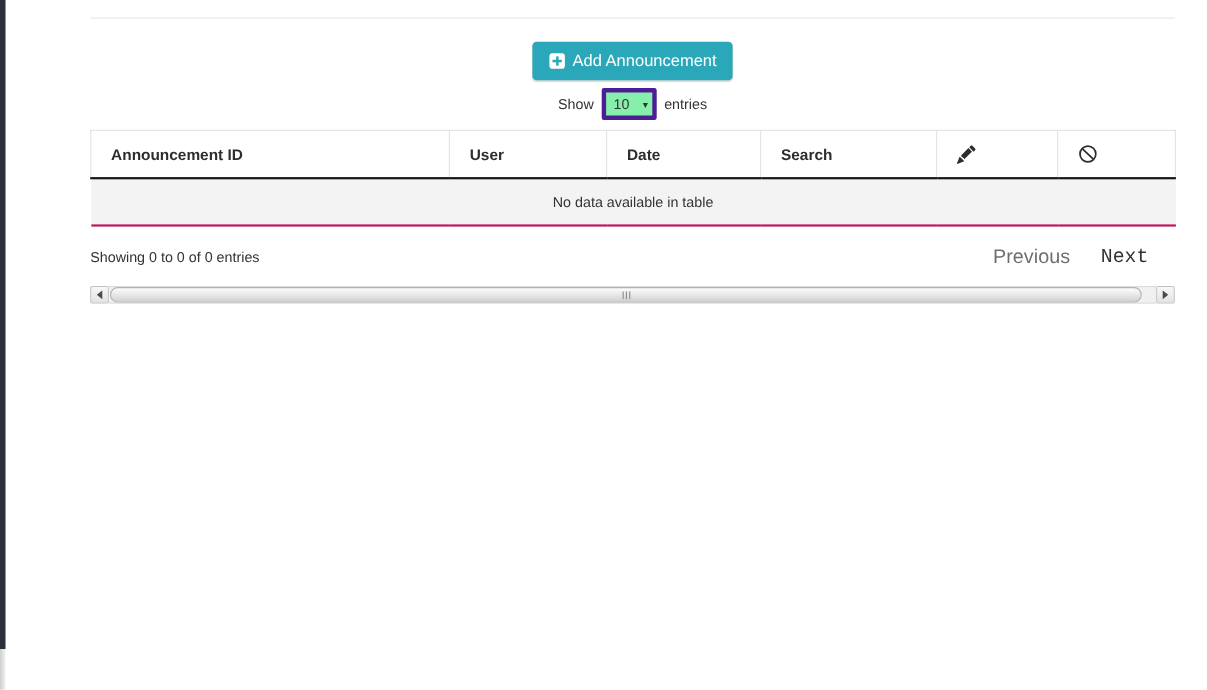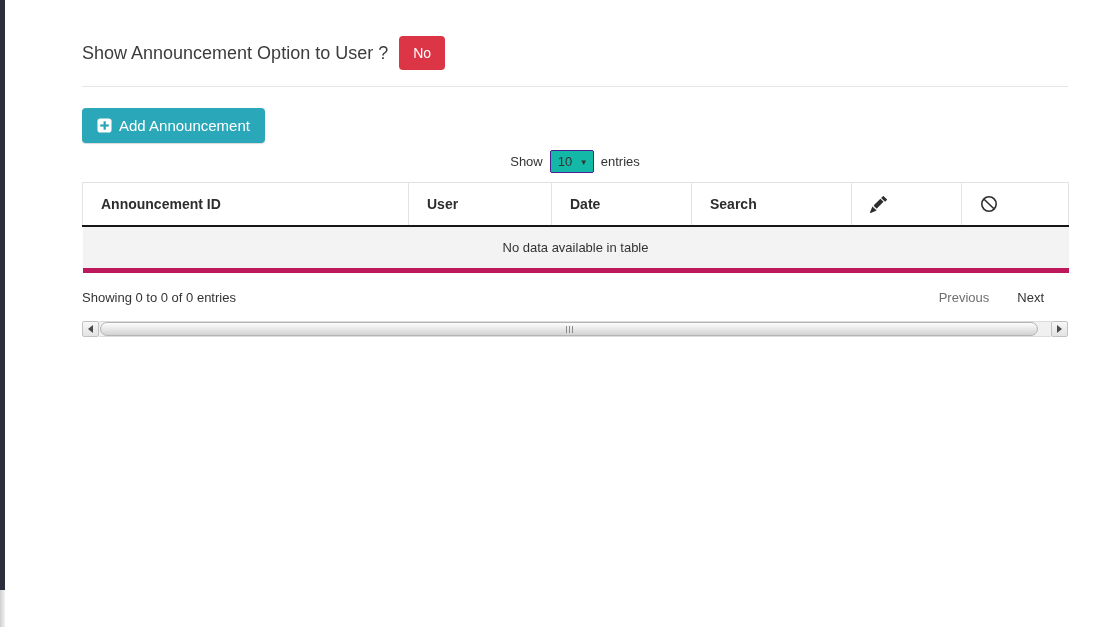--- a/index.html
+++ b/index.html
@@ -16,55 +16,55 @@
   
   .title-row { margin-top:36px; display:flex; align-items:center; }
   .page-title { font-size:18px; color:#3c3c3c; }
   .btn-danger { margin-left:11px; background:#dc3545; color:#fff; border:none;
                 border-radius:4px; font-size:14px; padding:9px 14px; cursor:pointer;
                 font-family:inherit; }
 
   .divider { border:none; border-top:1px solid #e7e7e7; margin-top:16px; }
 
   
-  .add-row { display:flex; justify-content:flex-start; margin-top:21px; }
+  .add-row { display:flex; justify-content:center; margin-top:21px; }
   .btn-teal { background:#2aa7b8; color:#fff; border:none; border-radius:4px;
               font-size:15px; padding:9px 15px; display:flex; align-items:center;
               gap:7px; cursor:pointer; font-family:inherit; box-shadow:0 1px 1px rgba(0,0,0,.15); }
   .plus-icon { display:inline-flex; }
 
   
   .controls-row { display:flex; justify-content:center; align-items:center; margin-top:7px;flex-direction:column; }
   .length-control { display:flex; align-items:center; gap:7px; font-size:13px; color:#333; }
   .select-wrap { position:relative; display:inline-block; }
   .select-wrap select { appearance:none; -webkit-appearance:none; font-family:inherit;
-          font-size:13px; color:#333; padding:3px 20px 3px 7px; border:1px solid #4c1d95;
-          border-radius:2px; background:#14b8a6; cursor:pointer; }
+          font-size:13px; color:#333; padding:3px 20px 3px 7px; border:4px solid #4c1d95;
+          border-radius:2px; background:#86efac; cursor:pointer; }
   .select-caret { position:absolute; right:6px; top:50%; transform:translateY(-42%);
           font-size:8px; color:#333; pointer-events:none; }
   .search-control { display:flex; align-items:center; gap:6px; font-size:13px; color:#333; }
   .search-control input { width:147px; height:25px; border:1px solid #aaa; padding:2px 6px;
           font-size:13px; font-family:inherit; background:#fff; }
 
   
   table { border-collapse:collapse; width:986px; table-layout:fixed; margin-top:9px; }
   thead th { border:1px solid #e3e3e3; border-bottom:2px solid #161616;
              font-size:14px; font-weight:bold; color:#2d2d2d; text-align:left;
              padding:12px 12px 12px 18px; height:38px; background:#fff; }
   thead th svg { display:block; }
-  tbody td { background:#f3f3f3; border-bottom:5px solid #be185d; text-align:center;
+  tbody td { background:#f3f3f3; border-bottom:2px solid #be185d; text-align:center;
              font-size:13px; color:#333; padding:13px 10px; }
 
   
   .footer-row { display:flex; justify-content:space-between; align-items:center; margin-top:13px; }
   .table-info { font-size:13px; color:#333; }
   .pagination { display:flex; align-items:center; margin-right:10px; }
-  .page-link { font-size:13px; padding:4px 14px; cursor:pointer; text-decoration:none; }
+  .page-link { font-size:18px; padding:4px 14px; cursor:pointer; text-decoration:none; }
   .page-link.prev { color:#6f6f6f; }
-  .page-link.next { color:#333; }
+  .page-link.next { color:#333;font-family:Liberation Mono, monospace; }
 
   
   .hscroll { display:flex; height:16px; margin-top:12px; }
   .scroll-btn { width:17px; background:linear-gradient(#f7f7f7,#e3e3e3); border:1px solid #c2c2c2;
                 border-radius:2px; display:flex; align-items:center; justify-content:center;
                 flex:none; cursor:pointer; }
   .tri-left { width:0; height:0; border-top:4px solid transparent; border-bottom:4px solid transparent;
               border-right:5px solid #4a4a4a; }
   .tri-right { width:0; height:0; border-top:4px solid transparent; border-bottom:4px solid transparent;
                border-left:5px solid #4a4a4a; }
@@ -77,24 +77,20 @@
   .grip-bar { width:1px; height:7px; background:#8a8a8a; }
 </style>
 </head>
 <body>
 
 <div class="left-strip"></div>
 <div class="left-strip-bottom"></div>
 
 <div class="content">
 
-  <div class="title-row">
-    <span class="page-title">Show Announcement Option to User ?</span>
-    <button class="btn-danger">No</button>
-  </div>
 
   <hr class="divider">
 
   <div class="add-row">
     <button class="btn-teal">
       <span class="plus-icon">
         <svg width="15" height="15" viewBox="0 0 16 16">
           <rect x="0.5" y="0.5" width="15" height="15" rx="3" fill="#ffffff"></rect>
           <rect x="7" y="3.5" width="2.4" height="9" fill="#2aa7b8"></rect>
           <rect x="3.5" y="6.8" width="9" height="2.4" fill="#2aa7b8"></rect>

